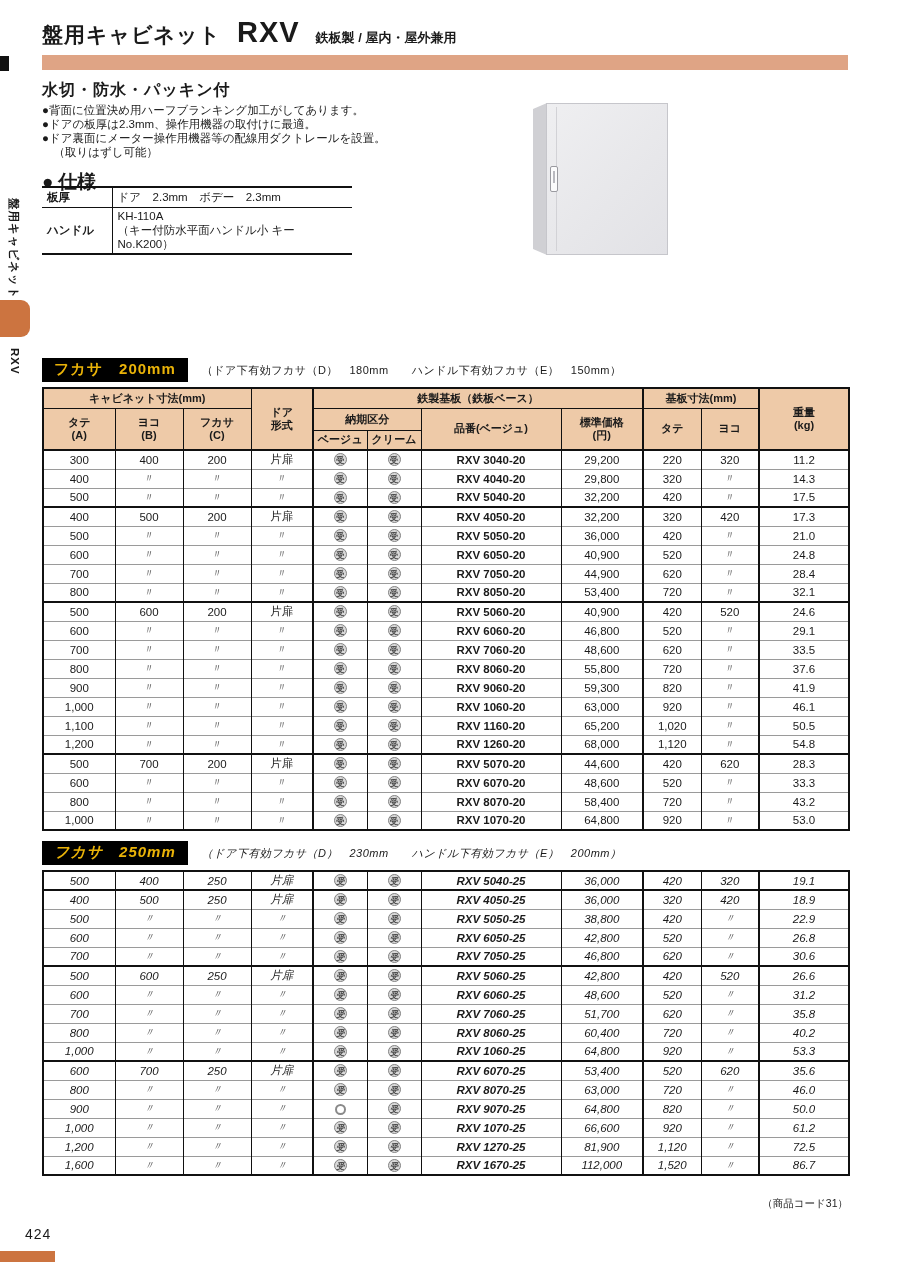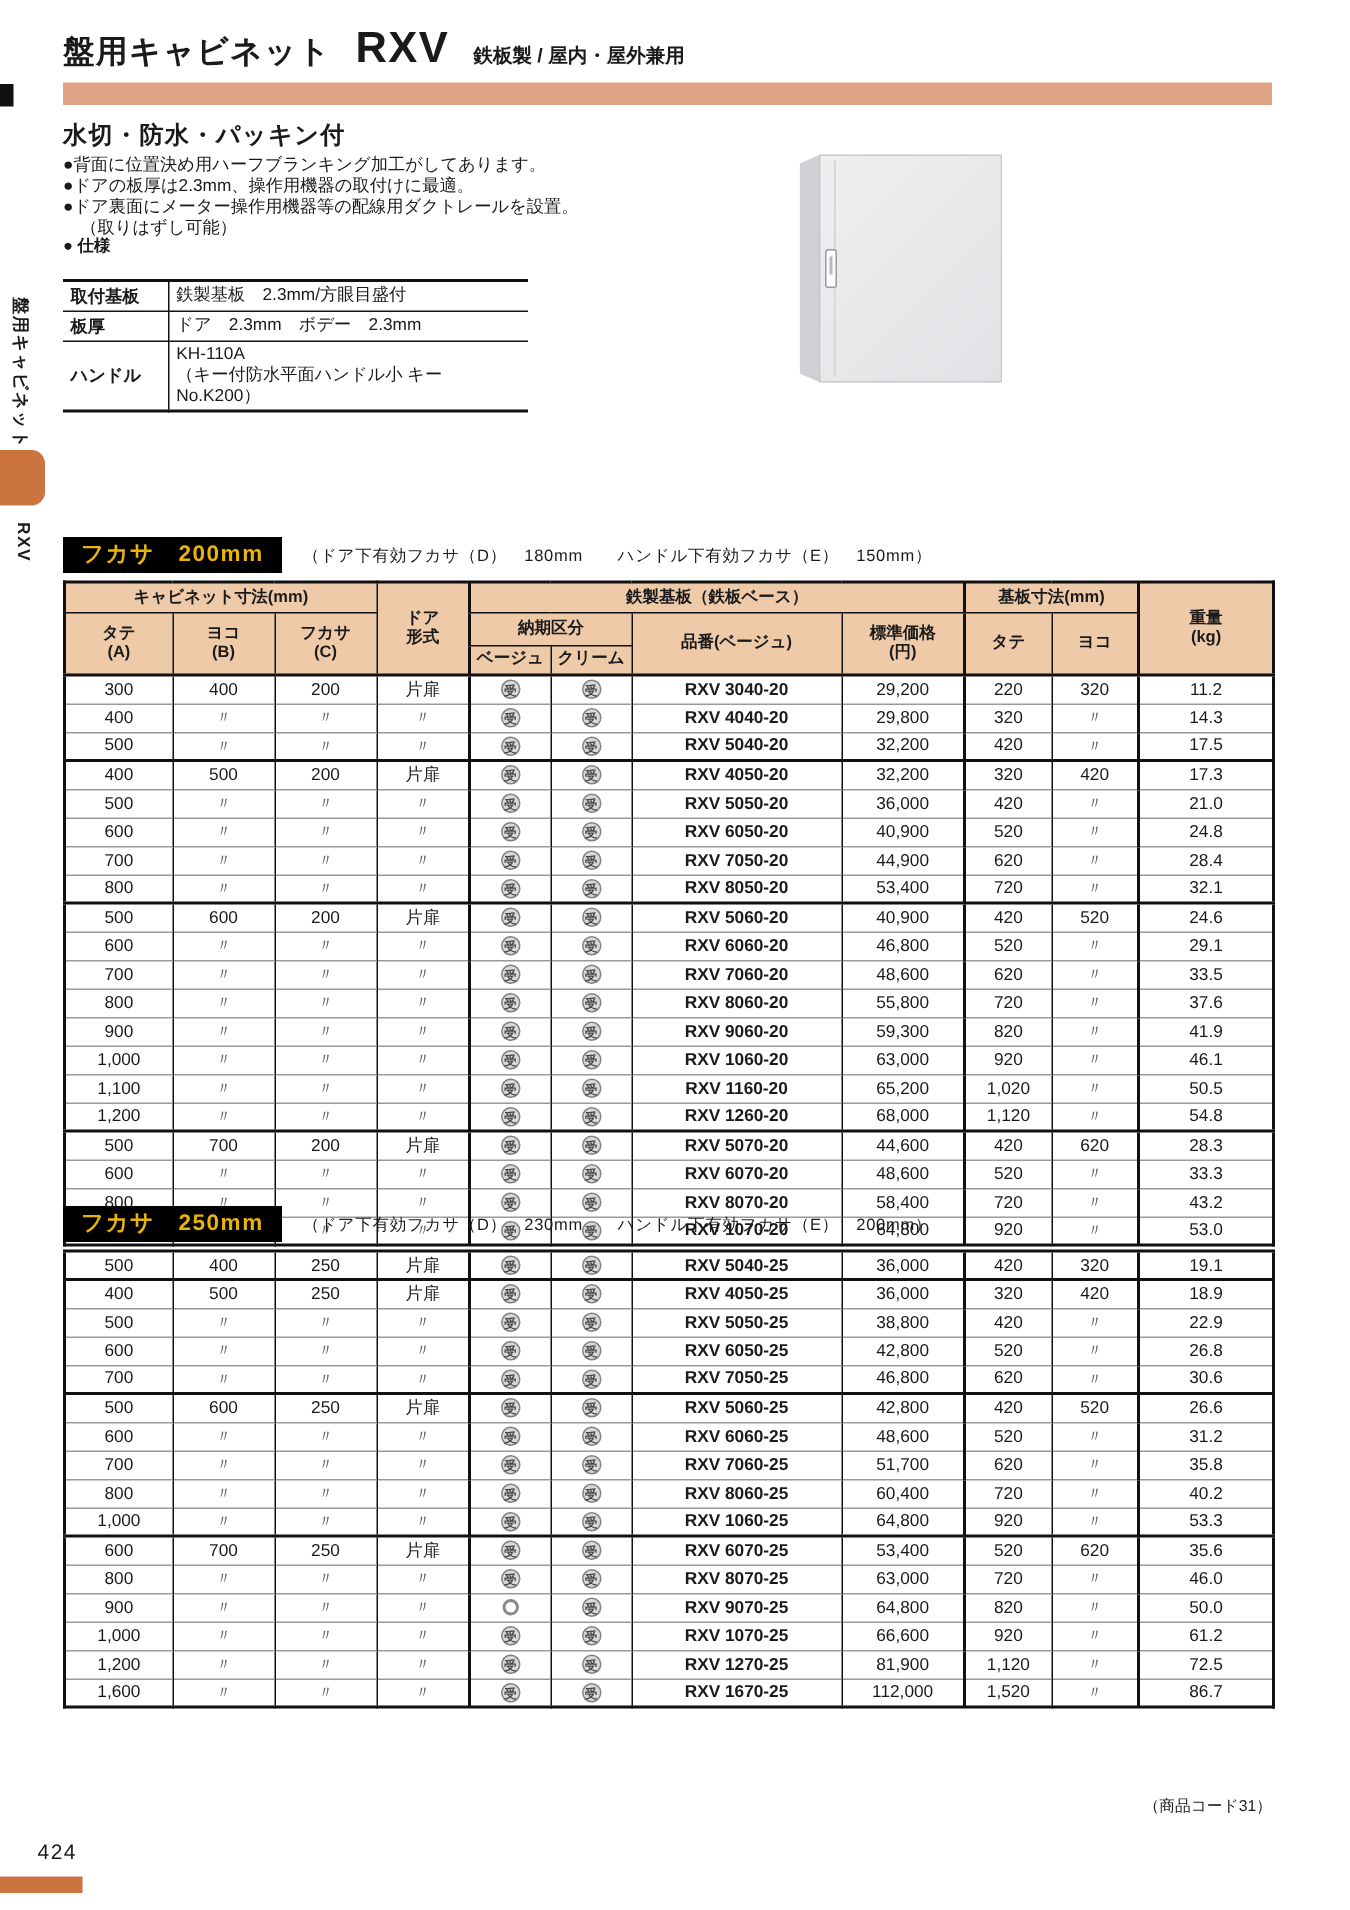--- a/index.html
+++ b/index.html
@@ -9,21 +9,21 @@
 
   
   .title-row { left:42px; top:16px; display:flex; align-items:baseline; }
   .page-title { font-size:21px; font-weight:bold; letter-spacing:1px; }
   .model-name { font-size:29px; font-weight:bold; margin-left:16px; letter-spacing:1px; }
   .subtitle { font-size:13px; font-weight:bold; margin-left:16px; }
   .title-bar { left:42px; top:55px; width:806px; height:15px; background:#dfa485; }
   .reg-mark { left:0; top:56px; width:9px; height:15px; background:#111; }
   .feature-heading { left:42px; top:80px; font-size:16px; font-weight:bold; letter-spacing:1px; }
   .bullets { left:42px; top:103px; font-size:11.5px; line-height:1.23; white-space:pre-line; }
-  .spec-heading { left:42px; top:156px; font-size:11px; font-weight:bold; }
+  .spec-heading { left:42px; top:169px; font-size:19px; font-weight:bold;font-family:Liberation Serif, serif; }
 
   
   .spec-table { left:42px; top:186px; width:310px; border-collapse:collapse; font-size:11.5px; }
   .spec-table td { border-top:1px solid #111; border-bottom:1px solid #111; padding:2px 5px; vertical-align:middle; }
   .spec-table { border-top:2px solid #111; border-bottom:2px solid #111; }
   .spec-table td.lbl { font-weight:bold; width:70px; border-right:1px solid #111; }
   .spec-table td.val { white-space:pre-line; line-height:1.2; }
 
   
   .vtext { position:absolute; transform-origin:left top; transform:rotate(90deg);
@@ -82,24 +82,20 @@
 <div class="abs title-bar"></div>
 <div class="abs feature-heading">水切・防水・パッキン付</div>
 <div class="abs bullets">●背面に位置決め用ハーフブランキング加工がしてあります。
 ●ドアの板厚は2.3mm、操作用機器の取付けに最適。
 ●ドア裏面にメーター操作用機器等の配線用ダクトレールを設置。
 　（取りはずし可能）</div>
 <div class="abs spec-heading">● 仕様</div>
 
 <table class="abs spec-table">
   <tbody>
-      <tr>
-    <td class="lbl">取付基板</td>
-    <td class="val">鉄製基板　2.3mm/方眼目盛付</td>
-  </tr>
   <tr>
     <td class="lbl">板厚</td>
     <td class="val">ドア　2.3mm　ボデー　2.3mm</td>
   </tr>
   <tr>
     <td class="lbl">ハンドル</td>
     <td class="val">KH-110A
 （キー付防水平面ハンドル小 キー No.K200）</td>
   </tr>
 </tbody>
@@ -425,21 +421,21 @@
           <td class="c6">RXV 1070-20</td>
           <td class="c7">64,800</td>
           <td class="c8 tl">920</td>
           <td class="c9 ditto">〃</td>
           <td class="c10 tl">53.0</td>
         </tr>
       </tbody>
   </table>
 </div>
 
-<div class="abs tbl-block" style="top:804px;">
+<div class="abs tbl-block" style="top:841px;font-style:italic;">
   <div class="tbl-head">
     <span class="depth-box">フカサ　250mm</span>
     <span class="tbl-note">（ドア下有効フカサ（D）　230mm　　ハンドル下有効フカサ（E）　200mm）</span>
   </div>
   <table class="data">
     <colgroup>
       <col style="width:72px">
         <col style="width:68px">
         <col style="width:68px">
         <col style="width:62px">

